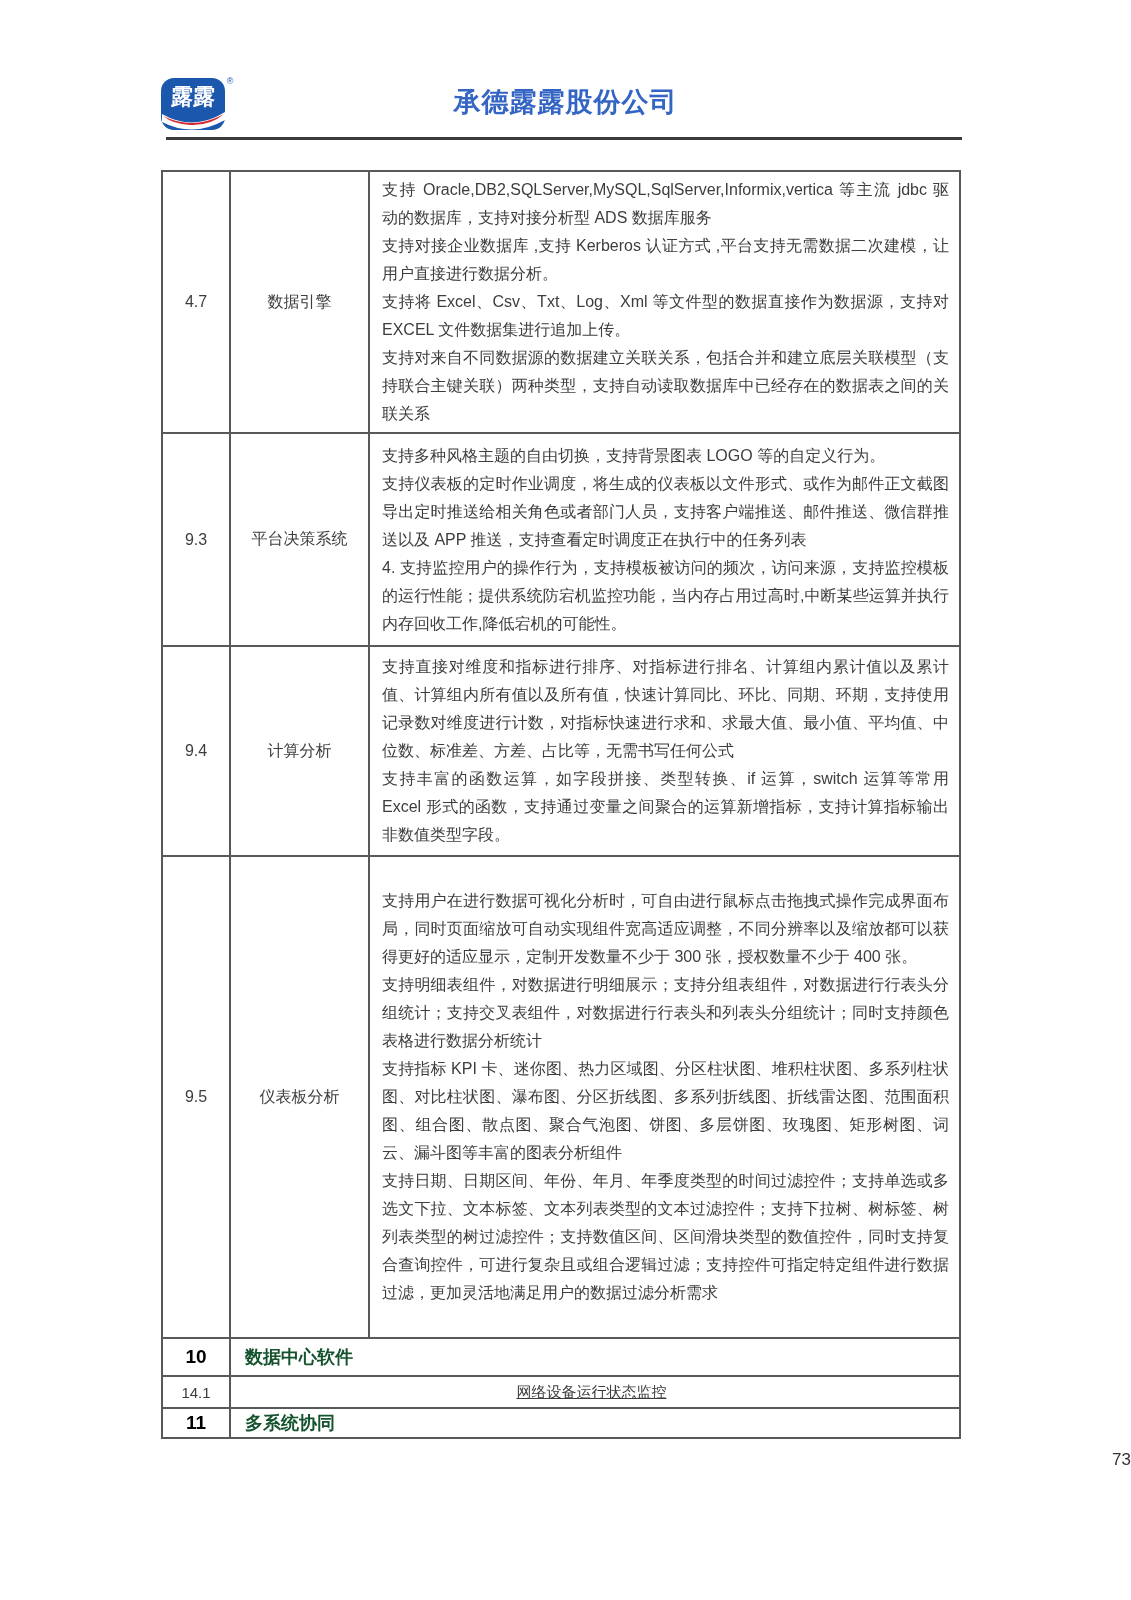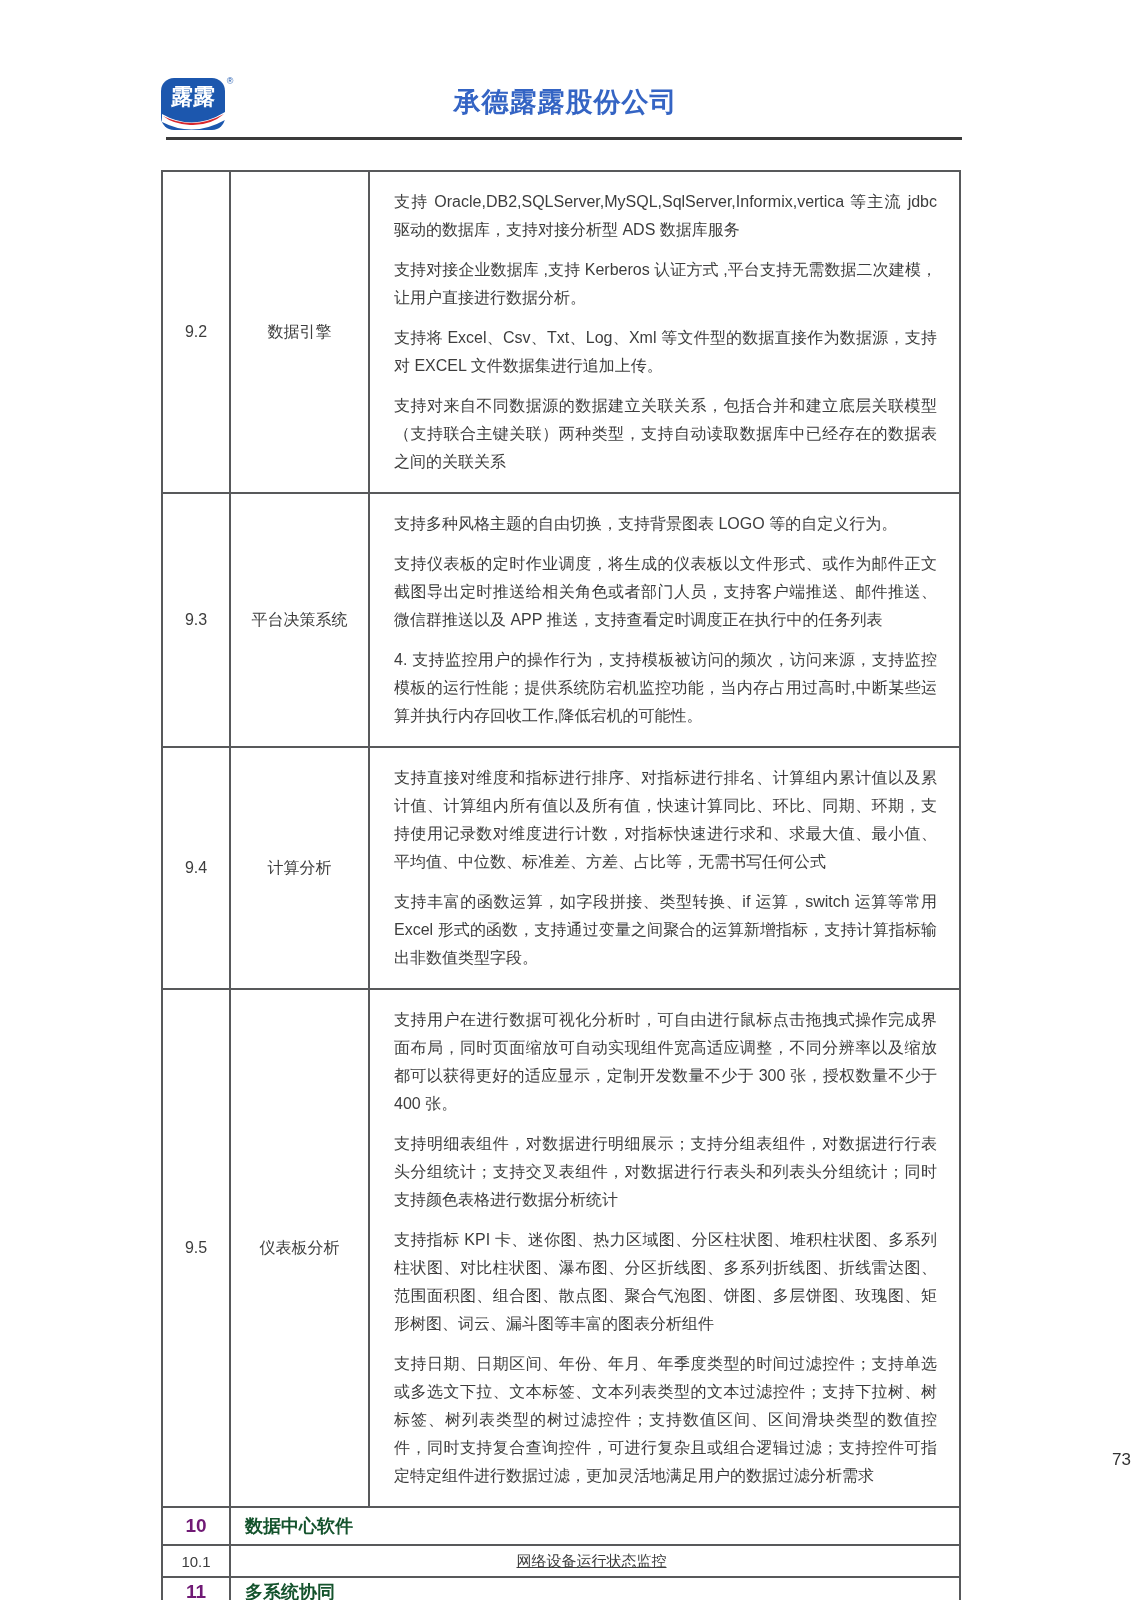--- a/index.html
+++ b/index.html
@@ -32,22 +32,22 @@
     vertical-align:middle;
     box-sizing:border-box;
   }
   td.c-no{width:68px;text-align:center;font-size:16px;padding:0 2px;}
   td.c-label{width:139px;text-align:center;font-size:16px;padding:0 4px;}
   td.c-content{
     width:591px;padding:4px 10px 4px 12px;
     font-size:16px;line-height:28px;
     text-align:justify;
   }
-  td.c-content p{margin:12px;}
-  tr.sec-row td.c-no{font-size:19px;font-weight:700;color:#701a75;}
+  td.c-content p{margin:0;}
+  tr.sec-row td.c-no{font-size:19px;font-weight:700;color:#000000;}
   tr.sec-row td.c-title{
     font-size:18px;font-weight:700;color:#14532d;
     text-align:left;padding:2px 10px 2px 14px;
   }
   tr.sub-row td.c-no{font-size:15px;}
   tr.sub-row td.c-title{
     font-size:15px;font-weight:400;color:#3d3d3d;
     text-align:center;padding:1px 10px 1px 3px;text-decoration:underline;
   }
   
@@ -74,21 +74,21 @@
   <div class="hdr-rule"></div>
 
   <table class="spec-table">
     <colgroup>
         <col style="width:68px">
         <col style="width:139px">
         <col style="width:591px">
       </colgroup>
     <tbody>
       <tr style="height:262px">
-        <td class="c-no">9.2</td>
+        <td class="c-no">4.7</td>
         <td class="c-label">数据引擎</td>
         <td class="c-content">
           <p>支持 Oracle,DB2,SQLServer,MySQL,SqlServer,Informix,vertica 等主流 jdbc 驱动的数据库，支持对接分析型 ADS 数据库服务</p>
           <p>支持对接企业数据库 ,支持 Kerberos 认证方式 ,平台支持无需数据二次建模，让用户直接进行数据分析。</p>
           <p>支持将 Excel、Csv、Txt、Log、Xml 等文件型的数据直接作为数据源，支持对 EXCEL 文件数据集进行追加上传。</p>
           <p>支持对来自不同数据源的数据建立关联关系，包括合并和建立底层关联模型（支持联合主键关联）两种类型，支持自动读取数据库中已经存在的数据表之间的关联关系</p>
         </td>
       </tr>
       <tr style="height:213px">
         <td class="c-no">9.3</td>
@@ -115,21 +115,21 @@
           <p>支持明细表组件，对数据进行明细展示；支持分组表组件，对数据进行行表头分组统计；支持交叉表组件，对数据进行行表头和列表头分组统计；同时支持颜色表格进行数据分析统计</p>
           <p>支持指标 KPI 卡、迷你图、热力区域图、分区柱状图、堆积柱状图、多系列柱状图、对比柱状图、瀑布图、分区折线图、多系列折线图、折线雷达图、范围面积图、组合图、散点图、聚合气泡图、饼图、多层饼图、玫瑰图、矩形树图、词云、漏斗图等丰富的图表分析组件</p>
           <p>支持日期、日期区间、年份、年月、年季度类型的时间过滤控件；支持单选或多选文下拉、文本标签、文本列表类型的文本过滤控件；支持下拉树、树标签、树列表类型的树过滤控件；支持数值区间、区间滑块类型的数值控件，同时支持复合查询控件，可进行复杂且或组合逻辑过滤；支持控件可指定特定组件进行数据过滤，更加灵活地满足用户的数据过滤分析需求</p>
         </td>
       </tr>
       <tr class="sec-row" style="height:38px">
         <td class="c-no">10</td>
         <td class="c-title" colspan="2">数据中心软件</td>
       </tr>
       <tr class="sub-row" style="height:32px">
-        <td class="c-no">10.1</td>
+        <td class="c-no">14.1</td>
         <td class="c-title" colspan="2">网络设备运行状态监控</td>
       </tr>
       <tr class="sec-row" style="height:22px">
         <td class="c-no">11</td>
         <td class="c-title" colspan="2">多系统协同</td>
       </tr>
     </tbody>
   </table>
 
   <div class="page-number">73</div>

